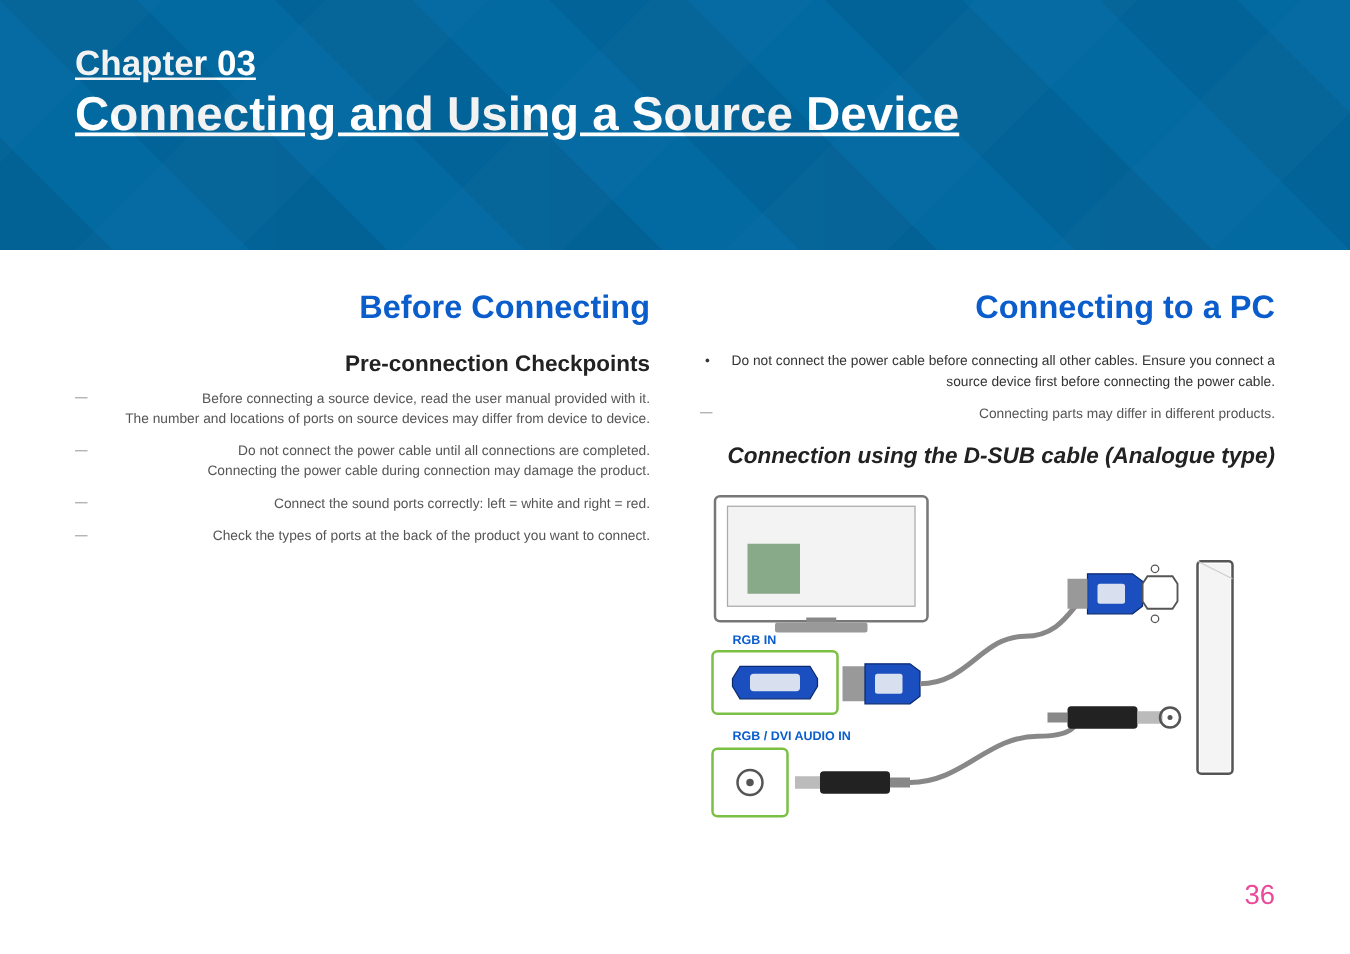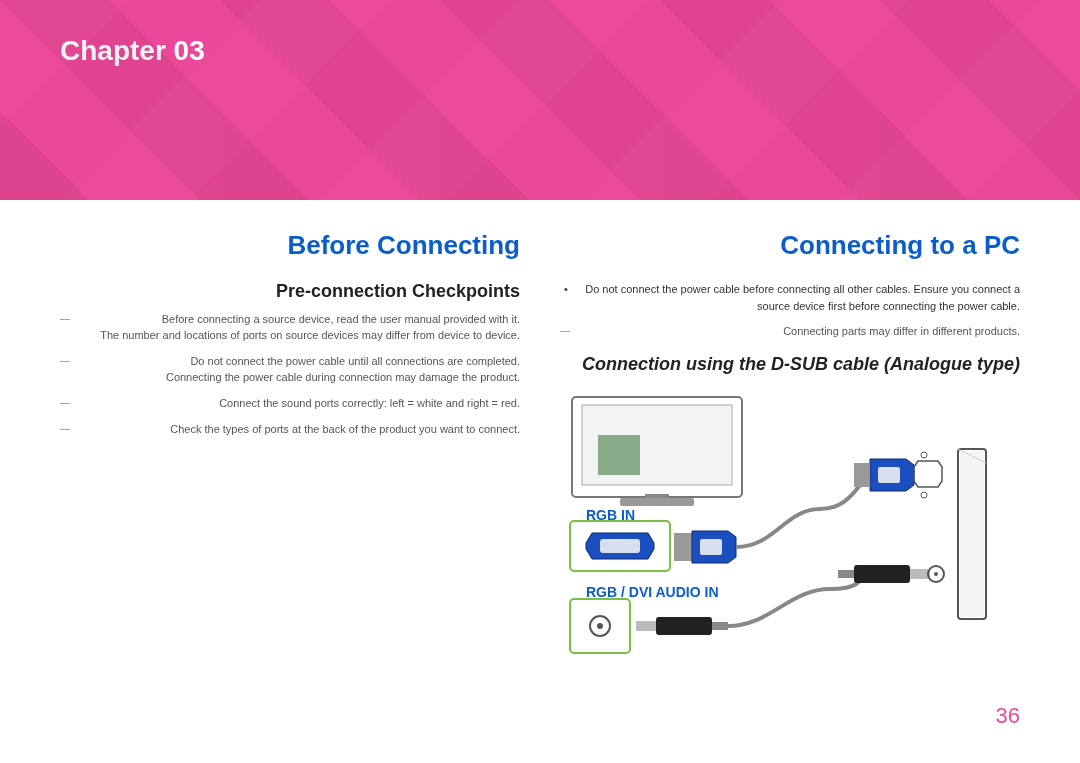--- a/index.html
+++ b/index.html
@@ -7,25 +7,26 @@
     font-family: "Segoe UI", Arial, sans-serif;
     background:#fff;
     width:1080px;
     height:763px;
     overflow:hidden;
     color:#333;
   }
   .header {
     width:100%;
     height:200px;
-    background:#ec4899;
+    background:#0369a1;
     position:relative;
     overflow:hidden;
     color:#fff;
     padding:35px 60px 0 60px;
+    text-decoration:underline;
   }
   .header::before{
     content:"";
     position:absolute;
     inset:0;
     background:
       linear-gradient(135deg, rgba(255,255,255,0.06) 0 25%, transparent 25% 50%, rgba(255,255,255,0.05) 50% 75%, transparent 75%),
       linear-gradient(45deg, rgba(0,0,0,0.25) 0 25%, transparent 25% 50%, rgba(0,0,0,0.2) 50% 75%, transparent 75%);
     background-size:260px 260px, 220px 220px;
     opacity:0.25;
@@ -49,34 +50,35 @@
   ul.dot { list-style:none; font-size:11px; color:#333; line-height:1.5; margin-bottom:10px; }
   ul.dot > li { position:relative; padding-left:16px; margin-bottom:4px; }
   ul.dot > li::before { content:"•"; position:absolute; left:4px; top:0; }
   .diagram {
     margin-top:14px;
     width:430px;
     height:280px;
     position:relative;
   }
   .diagram svg { width:100%; height:100%; }
-  .port-label { font-size:14px; color:#0b5dcc; font-weight:600; position:absolute;padding-left:16px; }
+  .port-label { font-size:10px; color:#0b5dcc; font-weight:600; position:absolute;padding-left:16px; }
   .page-num {
     position:absolute;
     right:60px;
     bottom:34px;
     font-size:22px;
     color:#ec4899;
   }
 </style>
 </head>
 <body>
 
 <div class="header">
   <div class="chapter-label">Chapter  03</div>
+  <div class="chapter-title">Connecting and Using a Source Device</div>
 </div>
 
 <div class="columns">
 
   <div class="col">
     <h2 class="section">Before Connecting</h2>
     <h3 class="sub">Pre-connection Checkpoints</h3>
     <ul class="dash">
       <li>
         <span>Before connecting a source device, read the user manual provided with it.</span>

